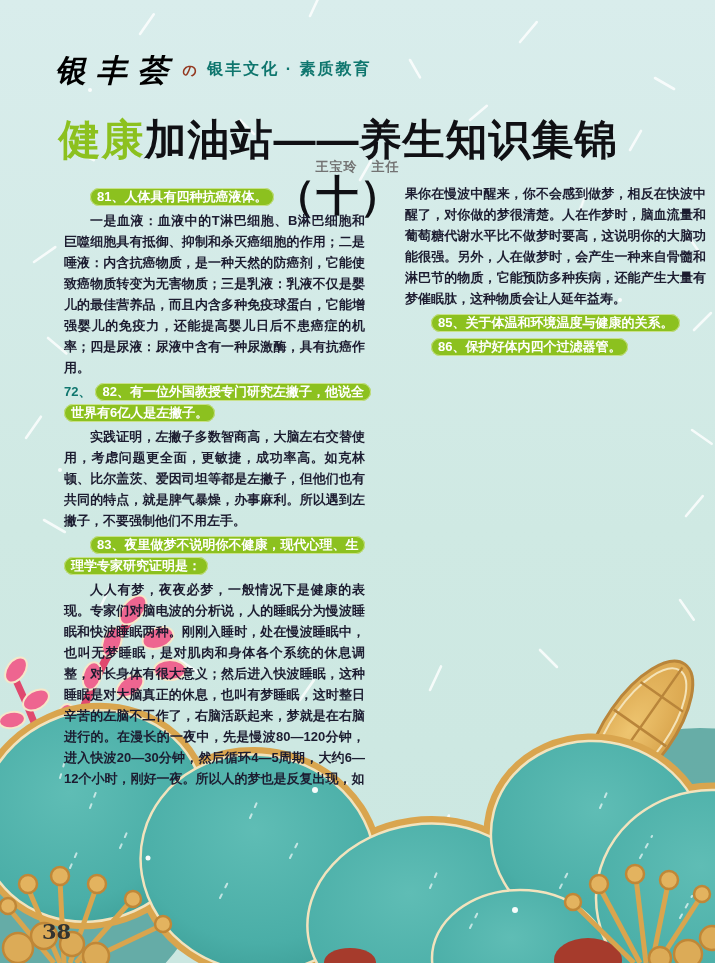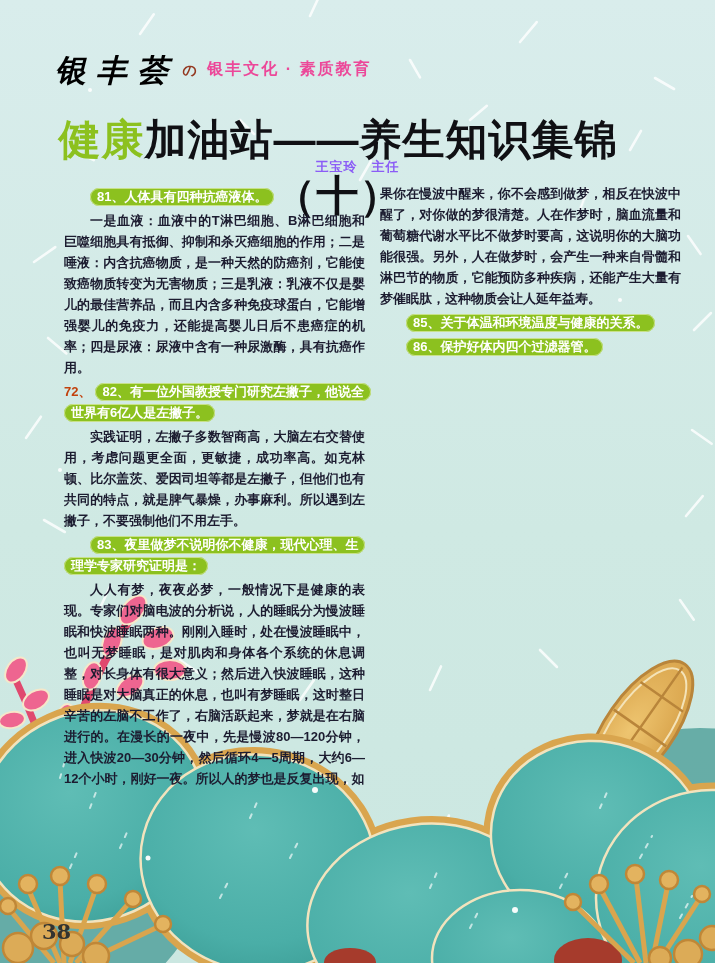--- a/index.html
+++ b/index.html
@@ -21,53 +21,53 @@
   .content { position:relative; z-index:2; }
 
   
   .logo-row { position:absolute; left:55px; top:50px; width:600px; white-space:nowrap; }
   .logo {
     font-family:"DejaVu Serif","Liberation Serif",serif;
     font-style:italic; font-weight:bold;
     font-size:31px; color:#000000; letter-spacing:10px;
   }
   .logo-mark { font-size:14px; color:#93371f; font-weight:bold; margin:0 6px 0 0; vertical-align:6px; }
-  .tagline { font-size:16px; font-weight:bold; color:#ec4899; vertical-align:7px; letter-spacing:2px; }
+  .tagline { font-size:16px; font-weight:bold; color:#0f766e; vertical-align:7px; letter-spacing:2px; }
 
   .title {
     position:absolute; left:8px; top:112px; width:660px;
     text-align:center; font-size:42px; font-weight:900;
     color:#101014; letter-spacing:1px;
   }
   .title .hl { color:#8cc11f; }
   .author {
     position:absolute; left:0; top:158px; width:715px;
-    text-align:center; font-size:13px; font-weight:bold; color:#8b5cf6;
+    text-align:center; font-size:13px; font-weight:bold; color:#737373;
     letter-spacing:1px;
   }
 
   
   .columns {
     position:absolute; left:64px; top:183px; width:626px;
-    display:flex; gap:15px;
+    display:flex; gap:40px;
   }
   .col { width:301px; flex:0 0 301px; }
   .para, .badge-line {
     font-size:13px; line-height:21px; font-weight:bold;
     text-align:justify; color:#1c1c30;
   }
   .indent { text-indent:2em; }
   .badge-line { margin:3px 0 3px; }
   .badge {
     background:#8cc11f; color:#ffffff;
     border:1px solid #c8e18a;
     border-radius:9px; padding:0 6px 1px;
     box-decoration-break:clone; -webkit-box-decoration-break:clone;
   }
-  .stray { color:#c2410c; margin-right:4px; }
+  .stray { color:#0f766e; margin-right:4px; }
 
   .page-number {
     position:absolute; left:42px; top:903px; z-index:3;
     font-family:"DejaVu Serif","Liberation Serif",serif;
     font-size:21px; color:#33332f; font-weight:bold;margin-top:16px;
   }
 </style>
 </head>
 <body>
 

